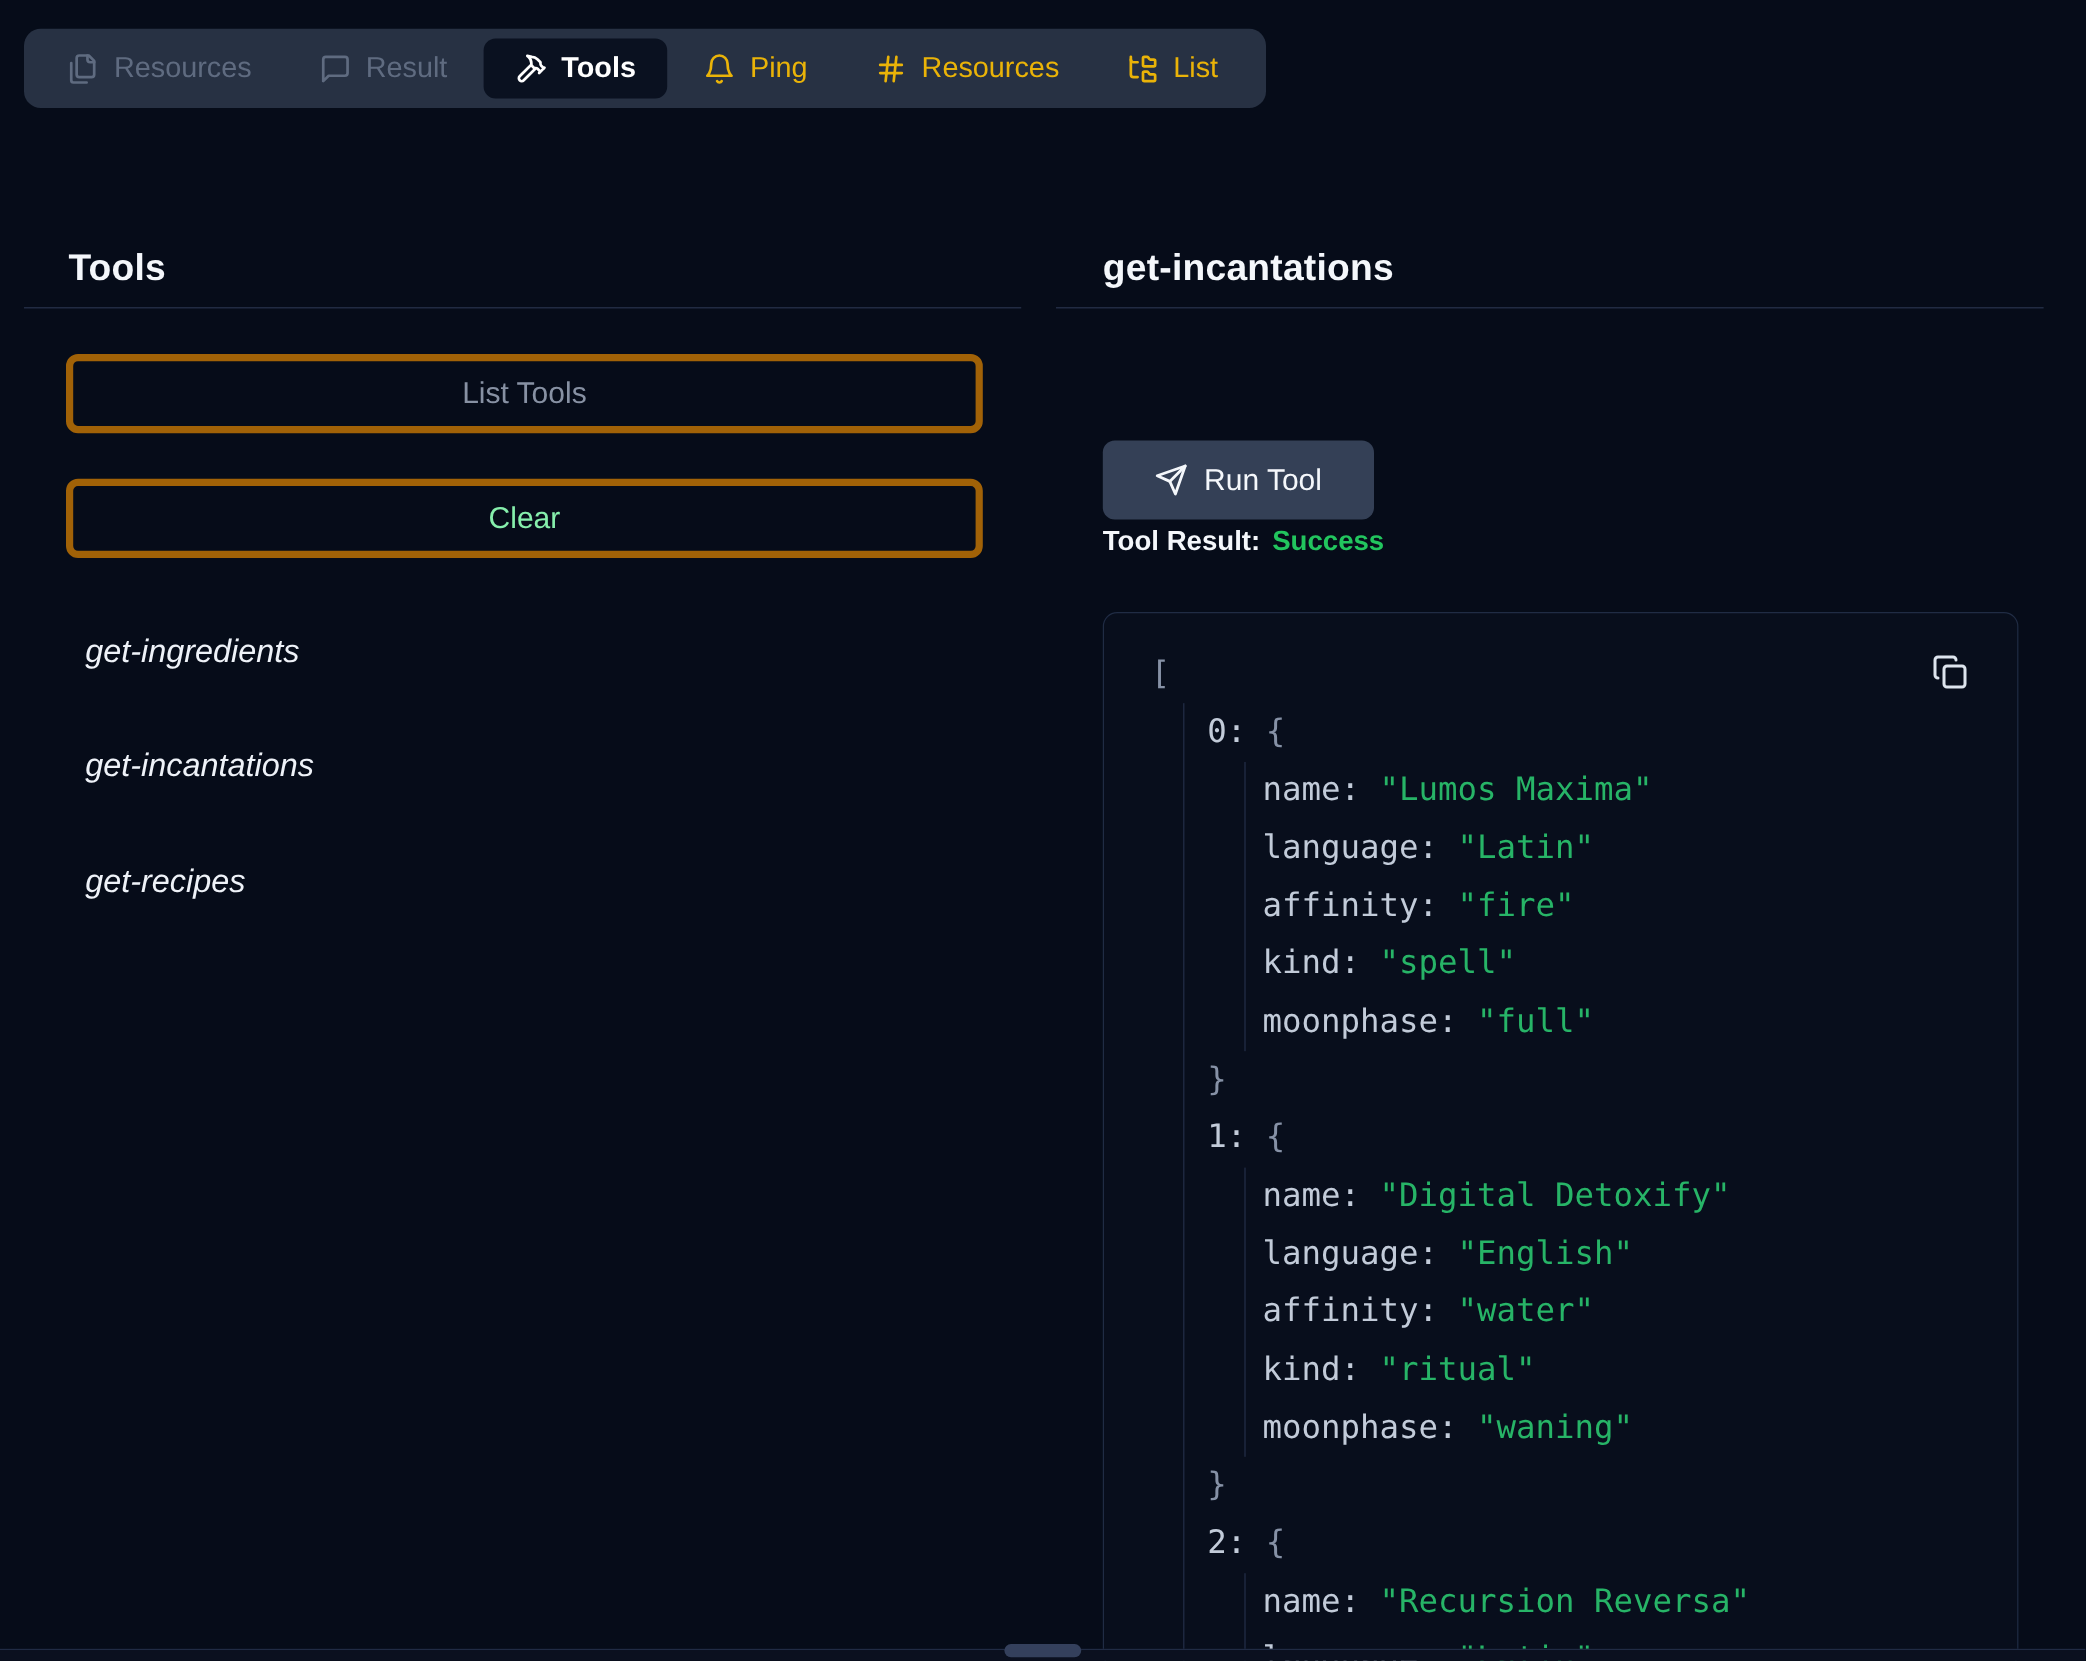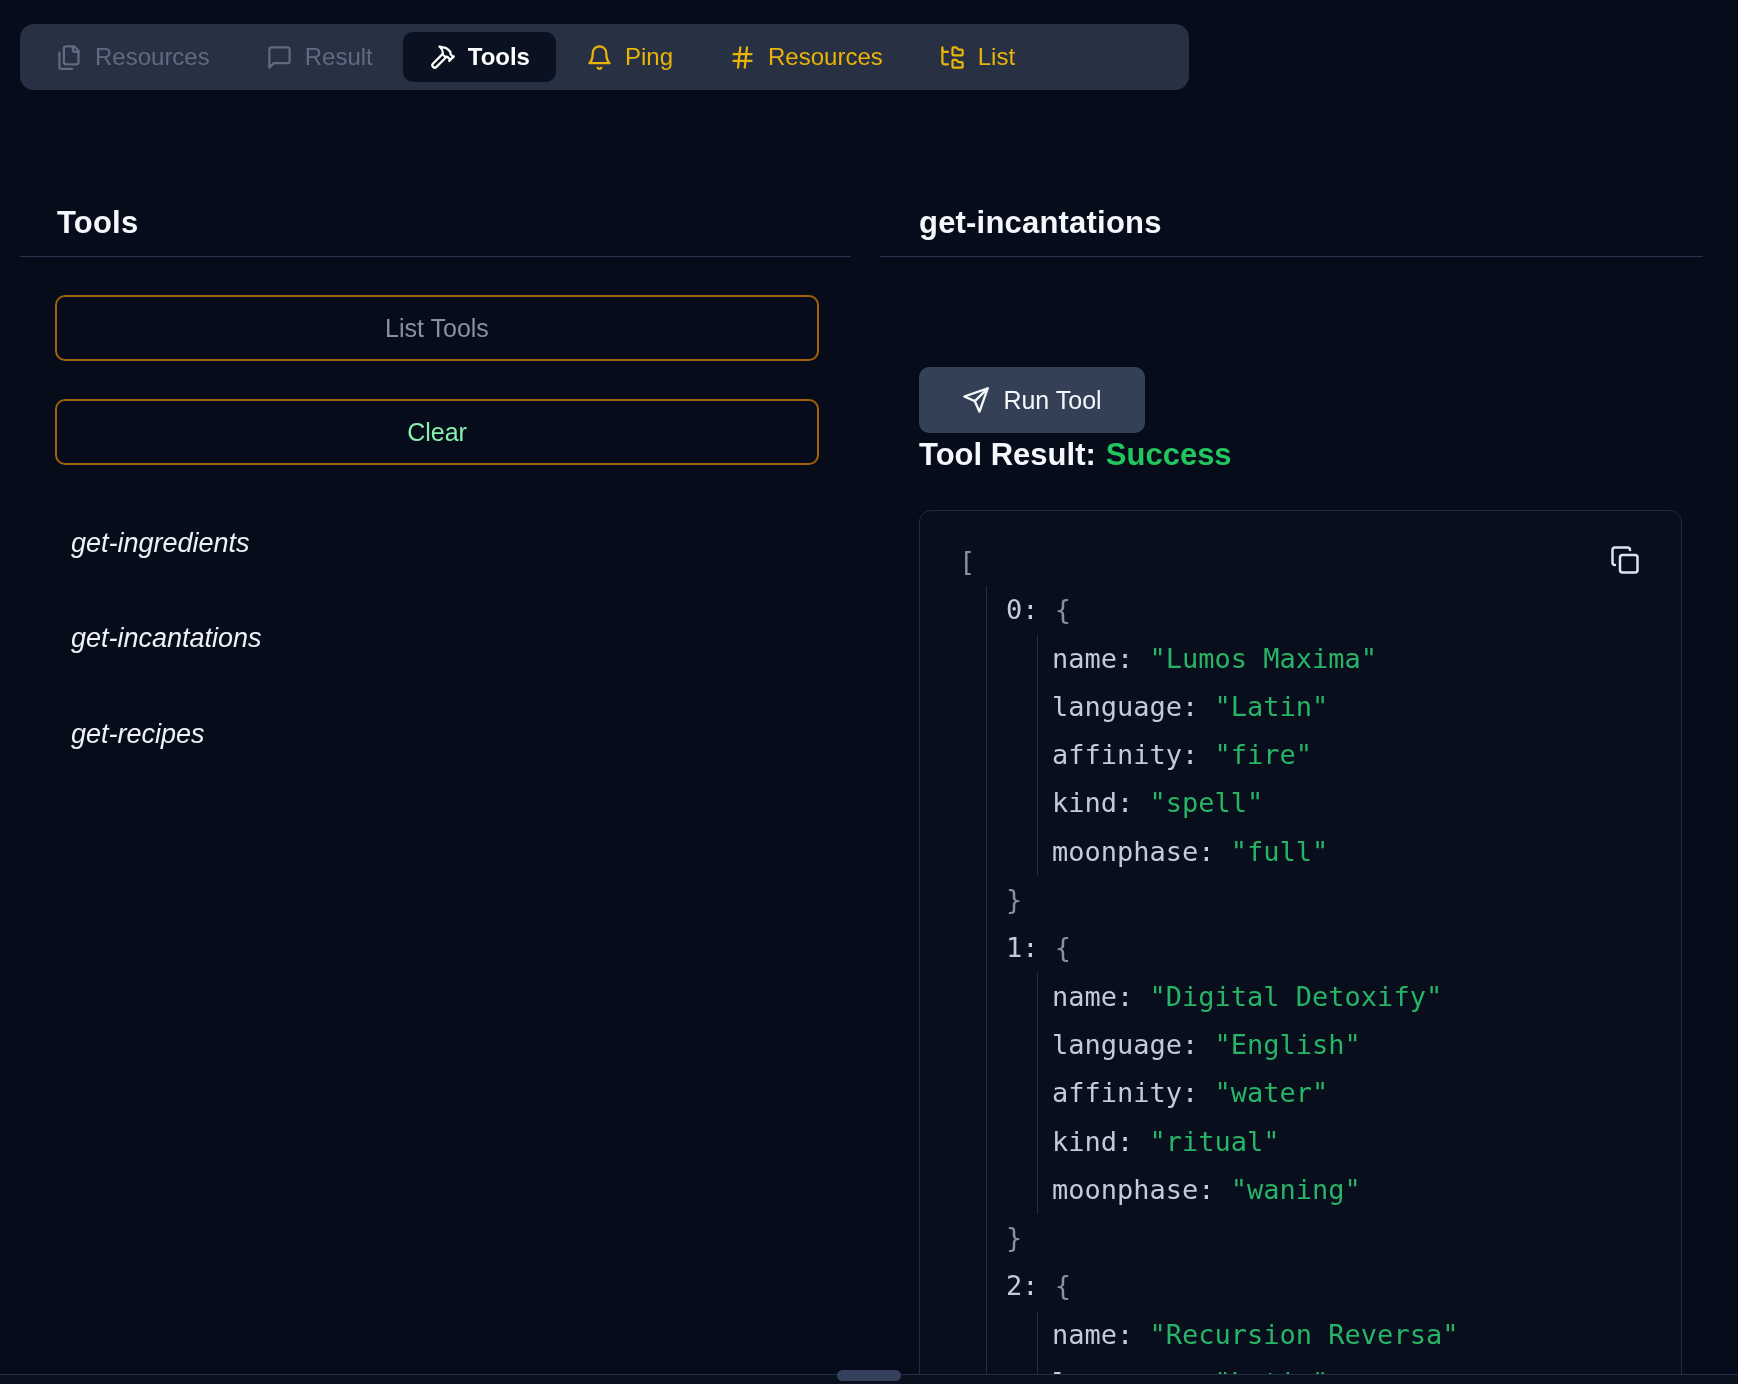--- a/index.html
+++ b/index.html
@@ -6,21 +6,21 @@
   html,body{margin:0;padding:0}
   body{
     position:relative;width:1738px;height:1384px;overflow:hidden;
     background:#060c19;color:#eef2f8;
     font-family:"Liberation Sans",sans-serif;
   }
   svg{display:block}
 
   
   .navbar{
-    position:absolute;left:20px;top:24px;width:1169px;height:66px;
+    position:absolute;left:20px;top:24px;width:1035px;height:66px;
     background:#273143;border-radius:14px;
     display:flex;align-items:center;padding:0 10px;gap:4px;box-sizing:border-box;
   }
   .tab{
     display:flex;align-items:center;gap:12px;height:50px;padding:0 26px;
     border-radius:10px;font-size:24px;font-weight:500;color:#eab308;cursor:pointer;
     white-space:nowrap;
   }
   .tab.dim{color:#5f6b80}
   .tab.active{background:#0a1120;color:#ffffff;font-weight:700}
@@ -31,21 +31,21 @@
     position:absolute;font-size:31px;font-weight:700;color:#f4f7fb;letter-spacing:.2px;
   }
   .h-tools{left:57px;top:184px}
   .h-result{left:919px;top:184px}
   .divider{position:absolute;height:1px;background:#28344e}
   .divider-left{left:20px;top:256px;width:831px}
   .divider-right{left:880px;top:256px;width:823px}
 
   .ghost-btn{
     position:absolute;left:55px;width:764px;height:66px;box-sizing:border-box;
-    background:transparent;border:2px solid #a16207;border-radius:10px;
+    background:transparent;border:6px solid #a16207;border-radius:10px;
     display:flex;align-items:center;justify-content:center;
     font-size:25px;font-family:"Liberation Sans",sans-serif;cursor:pointer;
   }
   .btn-list-tools{top:295px;color:#8791a3}
   .btn-clear{top:399px;color:#86efac}
 
   .tool-row{
     position:absolute;left:71px;height:44px;display:flex;align-items:center;
     font-size:27px;color:#eef2f8;cursor:pointer;font-style:italic;
   }
@@ -56,21 +56,21 @@
   
   .run-btn{
     position:absolute;left:919px;top:325px;width:226px;height:66px;
     background:#344056;border:none;border-radius:10px;cursor:pointer;
     display:flex;align-items:center;justify-content:center;gap:13px;
     color:#f4f7fb;font-size:25px;font-weight:500;font-family:"Liberation Sans",sans-serif;margin-top:42px;
   }
   .run-btn svg{width:28px;height:28px}
 
   .result-line{
-    position:absolute;left:919px;top:437px;font-size:31px;font-weight:700;color:#f4f7fb;
+    position:absolute;left:919px;top:437px;font-size:23px;font-weight:700;color:#f4f7fb;
   }
   .result-line .success{color:#22c55e;margin-left:10px}
 
   
   .json-box{
     position:absolute;left:919px;top:510px;width:763px;height:880px;box-sizing:border-box;
     border:1px solid #202c44;border-radius:12px;background:#080e1c;overflow:hidden;
   }
   .copy-btn{
     position:absolute;left:690px;top:32px;width:34px;height:34px;padding:0;

